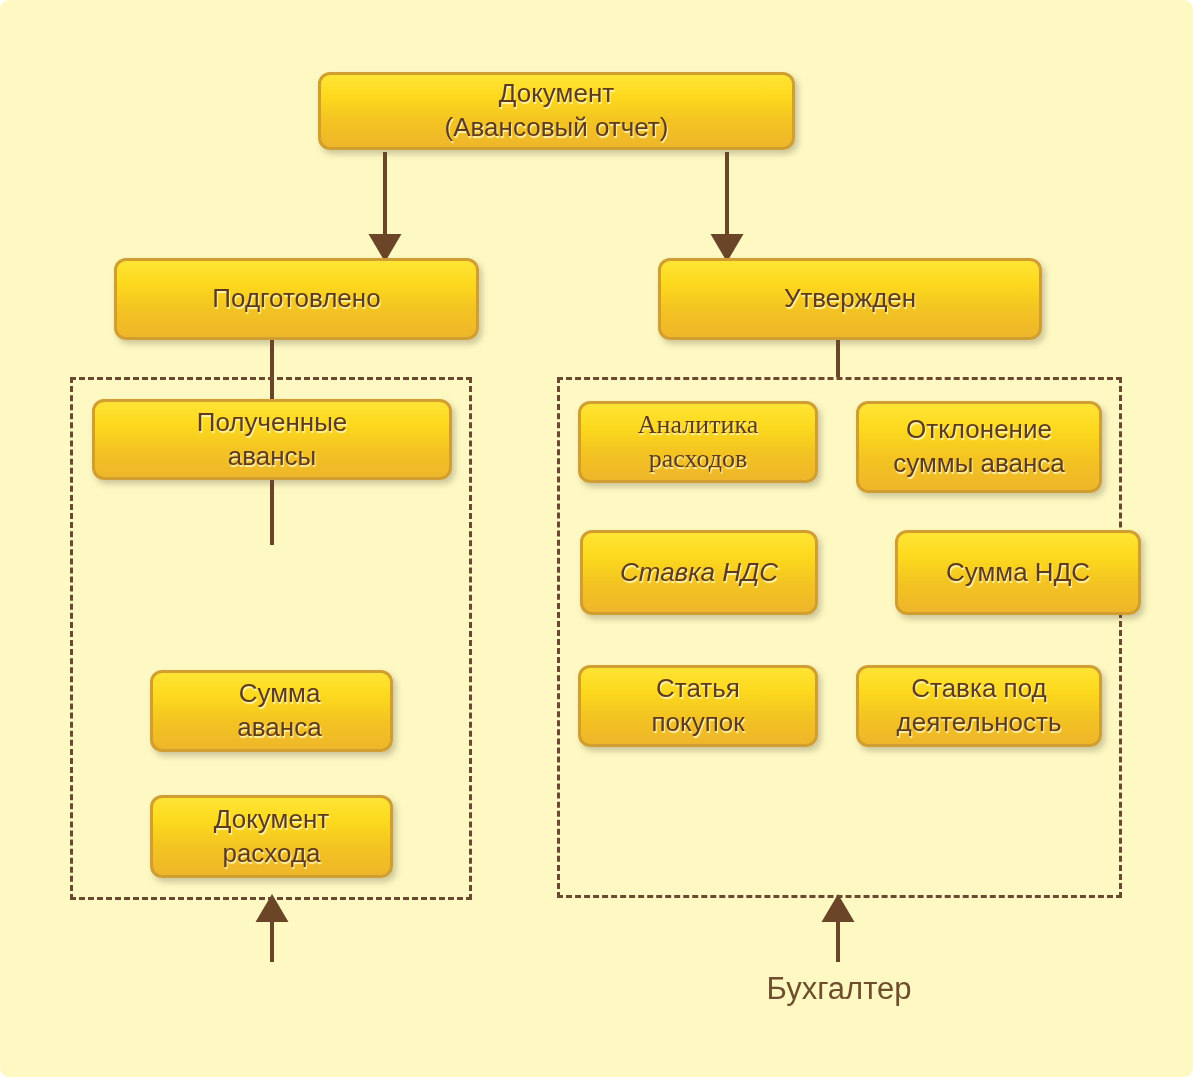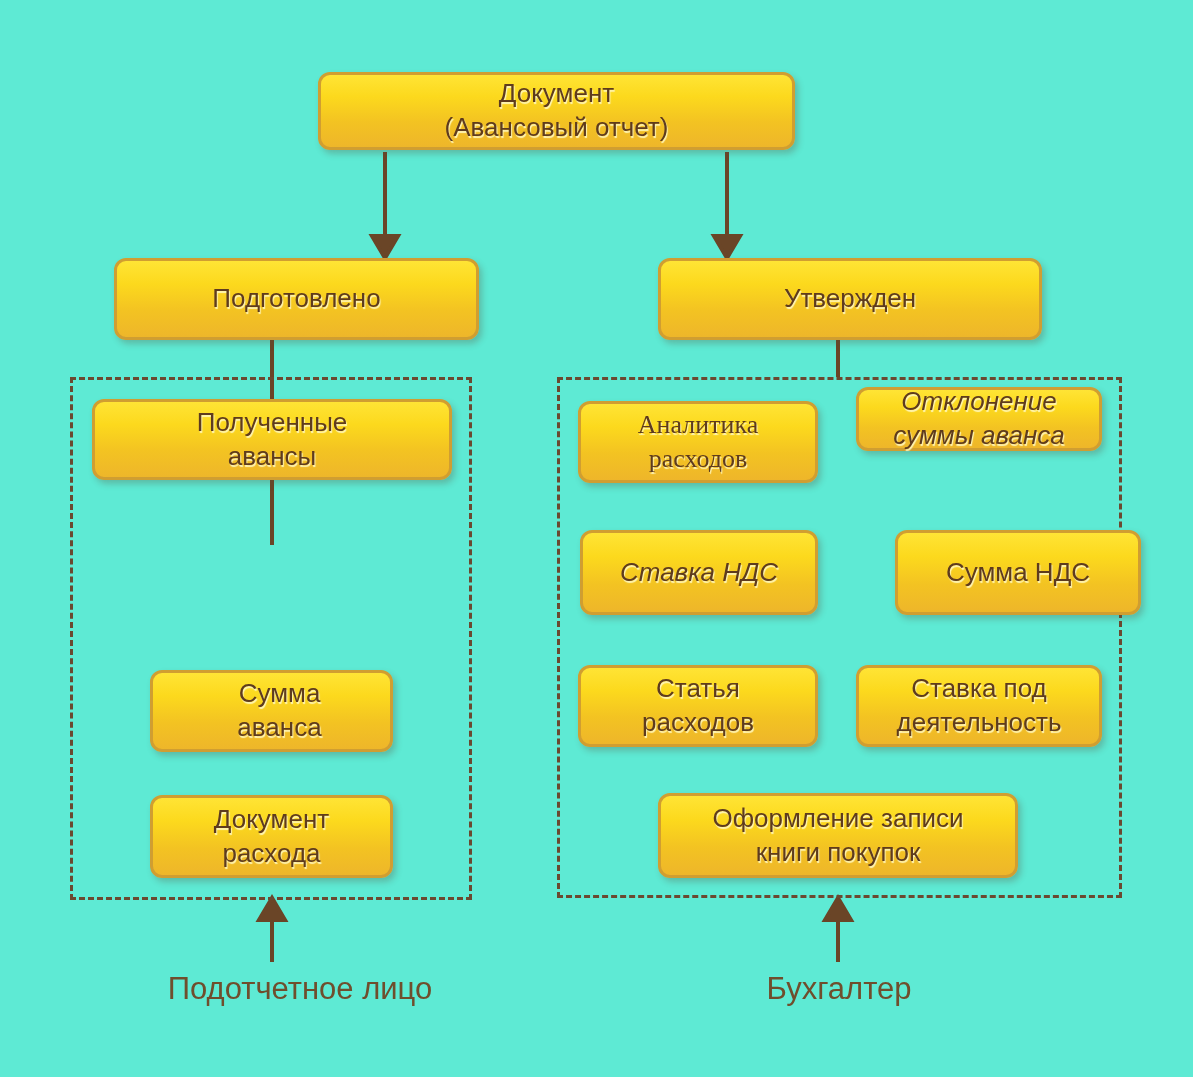--- a/index.html
+++ b/index.html
@@ -3,22 +3,23 @@
 <meta charset="utf-8">
 <style>
   * { margin: 0; padding: 0; box-sizing: border-box; }
   html, body { background: #ffffff; }
   body { font-family: "Liberation Sans", "DejaVu Sans", sans-serif; }
 
   .canvas {
     position: relative;
     width: 1193px;
     height: 1077px;
-    background: #5eead4;
+    background: #fef9c3;
     overflow: hidden;
+    border-radius: 9px;
   }
 
   .node {
     position: absolute;
     display: flex;
     align-items: center;
     justify-content: center;
     text-align: center;
     white-space: pre-line;
     background: linear-gradient(to bottom, #ffe435 0%, #fcd91d 30%, #f3c322 65%, #eeb62a 100%);
@@ -92,27 +93,24 @@
 
   <div class="node" style="left:92px; top:399px; width:360px; height:81px;">Полученные
 авансы</div>
   <div class="node" style="left:150px; top:670px; width:243px; height:82px;padding-left:16px;">Сумма
 аванса</div>
   <div class="node" style="left:150px; top:795px; width:243px; height:83px;">Документ
 расхода</div>
 
   <div class="node" style="left:578px; top:401px; width:240px; height:82px;font-family:Liberation Serif, serif;">Аналитика
 расходов</div>
-  <div class="node" style="left:856px; top:387px; width:246px; height:64px;font-style:italic;">Отклонение
+  <div class="node" style="left:856px; top:401px; width:246px; height:92px;">Отклонение
 суммы аванса</div>
   <div class="node" style="left:580px; top:530px; width:238px; height:85px;font-style:italic;">Ставка НДС</div>
   <div class="node" style="left:856px; top:530px; width:246px; height:85px;margin-left:39px;">Сумма НДС</div>
   <div class="node" style="left:578px; top:665px; width:240px; height:82px;">Статья
-расходов</div>
+покупок</div>
   <div class="node" style="left:856px; top:665px; width:246px; height:82px;">Ставка под
 деятельность</div>
-  <div class="node" style="left:658px; top:793px; width:360px; height:85px;">Оформление записи
-книги покупок</div>
 
-  <div class="actor-label" style="left:148px; top:972px; width:304px;">Подотчетное лицо</div>
   <div class="actor-label" style="left:689px; top:972px; width:300px;">Бухгалтер</div>
 
 </div>
 
 </body></html>

